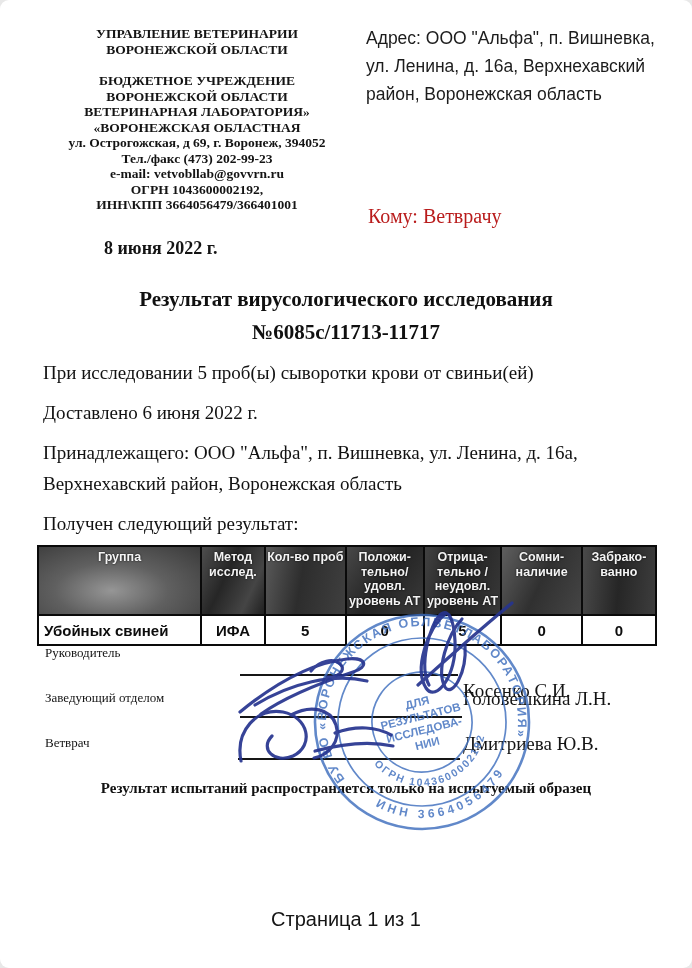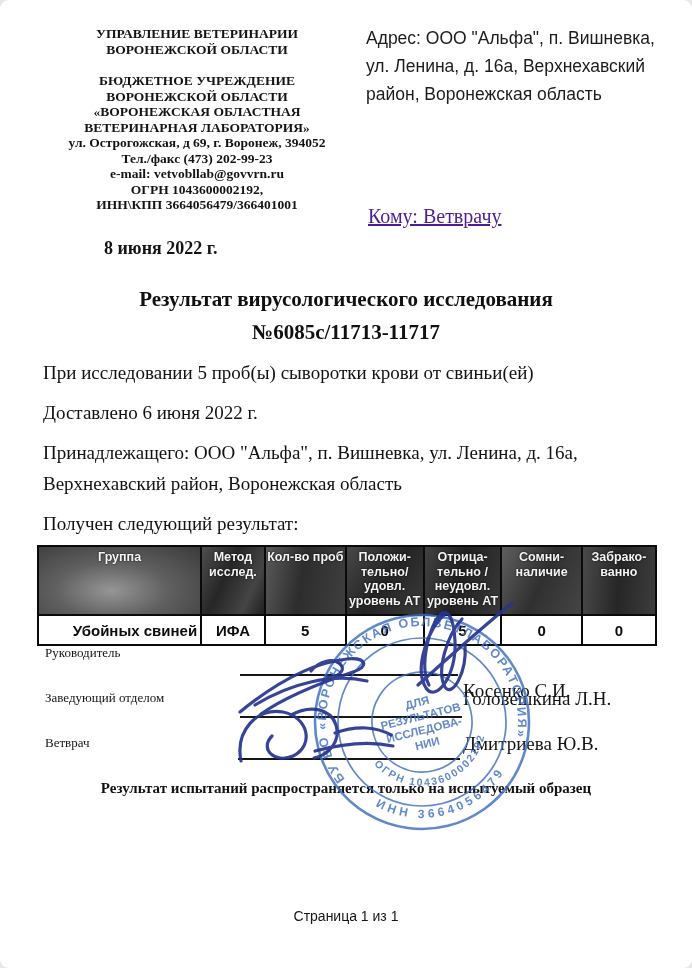--- a/index.html
+++ b/index.html
@@ -6,21 +6,21 @@
   .page{
     position:relative;width:692px;height:968px;background:#ffffff;
     font-family:"Liberation Serif", serif;color:#111;overflow:hidden;margin:0 auto;border-radius:9px;
   }
   
   .lh-left{position:absolute;left:58px;top:26px;width:278px;text-align:center;
     font-weight:bold;font-size:13.5px;line-height:15.5px;color:#141414;}
   .lh-left .blockgap{height:16px;}
   .lh-right{position:absolute;left:366px;top:24px;width:302px;
     font-family:"Liberation Sans", sans-serif;font-size:17.5px;line-height:28px;color:#1c1c1c;}
-  .kome{position:absolute;left:368px;top:205px;font-size:20px;color:#4c1d95;text-decoration:underline;}
+  .kome{position:absolute;left:368px;top:205px;font-size:20px;color:#b91c1c;}
   .dateline{position:absolute;left:104px;top:238px;font-size:18px;font-weight:bold;color:#141414;}
   
   .title{position:absolute;left:0;top:283px;width:692px;text-align:center;
     font-weight:bold;font-size:21px;line-height:33px;color:#101010;}
   
   .bodytext{position:absolute;left:43px;top:357px;width:612px;font-size:19px;line-height:31px;color:#121212;}
   .bodytext p{margin:0 0 9px 0;}
   .bodytext p.tight{margin-bottom:2px;}
   
   .rtable-wrap{position:absolute;left:37px;top:545px;width:620px;z-index:1;}
@@ -32,46 +32,46 @@
     text-shadow:0 0 2px rgba(0,0,0,.9);}
   table.rtable th:nth-child(1){background:radial-gradient(ellipse at 45% 65%, #969696 0%, #606060 45%, #3a3a3a 100%);}
   table.rtable th:nth-child(2){background:linear-gradient(115deg,#4e4e4e 0%,#262626 40%,#454545 75%,#202020 100%);}
   table.rtable th:nth-child(3){background:linear-gradient(100deg,#5a5a5a 0%,#2d2d2d 45%,#3f3f3f 100%);}
   table.rtable th:nth-child(4){background:linear-gradient(125deg,#484848 0%,#242424 50%,#3b3b3b 100%);}
   table.rtable th:nth-child(5){background:linear-gradient(105deg,#424242 0%,#212121 45%,#383838 100%);}
   table.rtable th:nth-child(6){background:linear-gradient(115deg,#5f5f5f 0%,#303030 50%,#454545 100%);}
   table.rtable th:nth-child(7){background:linear-gradient(95deg,#4a4a4a 0%,#262626 50%,#3d3d3d 100%);}
   table.rtable td{border:2px solid #0a0a0a;background:#fff;font-weight:bold;font-size:15px;
     text-align:center;height:26px;padding:1px 3px;color:#0d0d0d;}
-  table.rtable td:first-child{text-align:right;padding-left:5px;}
+  table.rtable td:first-child{text-align:left;padding-left:5px;}
   
   .sig-role{position:absolute;left:45px;font-size:13px;color:#141414;}
   .sig-name{position:absolute;left:463px;font-size:19px;color:#141414;}
   .sig-line{position:absolute;border-bottom:2px solid #161616;height:0;}
   .disclaimer{position:absolute;left:0;top:780px;width:692px;text-align:center;
     font-weight:bold;font-size:15px;color:#121212;z-index:1;font-family:Liberation Serif, serif;}
   .page-indicator{position:absolute;left:0;top:908px;width:692px;text-align:center;
-    font-family:"Liberation Sans", sans-serif;font-size:14px;color:#151515;}
+    font-family:"Liberation Sans", sans-serif;font-size:20px;color:#151515;}
   
   .stamp-svg{position:absolute;left:305px;top:605px;width:234px;height:234px;z-index:2;opacity:.82;}
   .ink-svg{position:absolute;left:215px;top:575px;width:340px;height:215px;z-index:3;opacity:.92;}
 </style>
 </head>
 <body>
 
 <div class="page">
 
   <div class="lh-left">
     <div>УПРАВЛЕНИЕ ВЕТЕРИНАРИИ</div>
     <div>ВОРОНЕЖСКОЙ ОБЛАСТИ</div>
     <div class="blockgap"></div>
     <div>БЮДЖЕТНОЕ УЧРЕЖДЕНИЕ</div>
     <div>ВОРОНЕЖСКОЙ ОБЛАСТИ</div>
+    <div>ВЕТЕРИНАРНАЯ ЛАБОРАТОРИЯ»</div>
     <div>«ВОРОНЕЖСКАЯ ОБЛАСТНАЯ</div>
-    <div>ВЕТЕРИНАРНАЯ ЛАБОРАТОРИЯ»</div>
     <div>ул. Острогожская, д 69, г. Воронеж, 394052</div>
     <div>Тел./факс  (473) 202-99-23</div>
     <div>e-mail: vetvobllab@govvrn.ru</div>
     <div>ОГРН 1043600002192,</div>
     <div>ИНН\КПП 3664056479/366401001</div>
   </div>
 
   <div class="lh-right">Адрес: ООО "Альфа", п. Вишневка, ул. Ленина, д. 16а, Верхнехавский район, Воронежская область</div>
   <div class="kome">Кому: Ветврачу</div>
 

